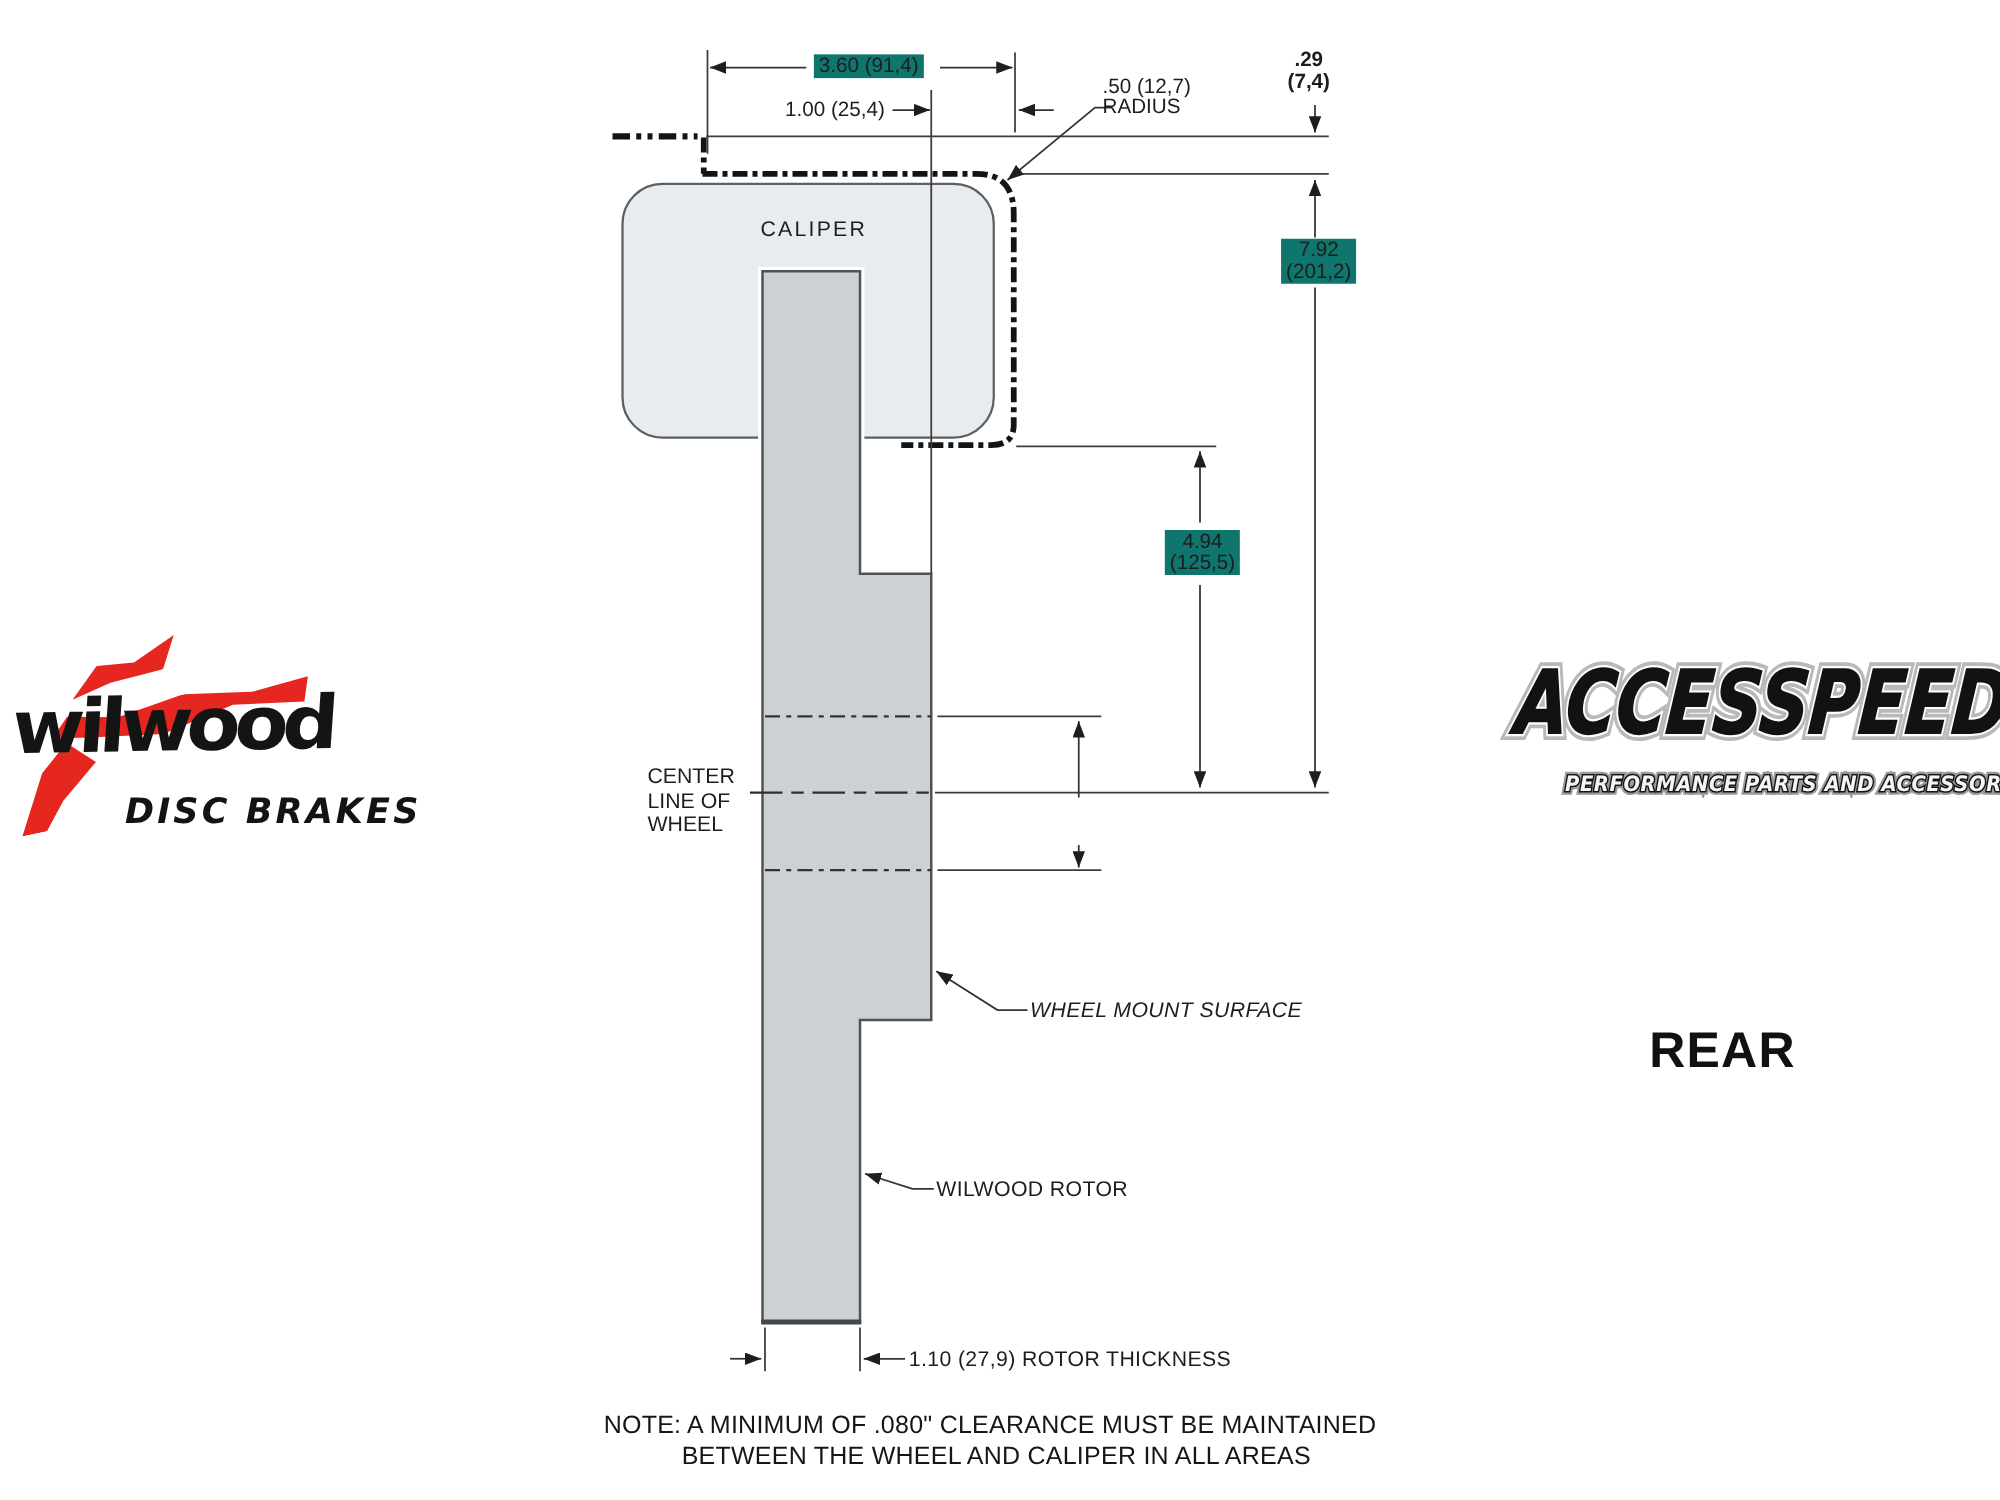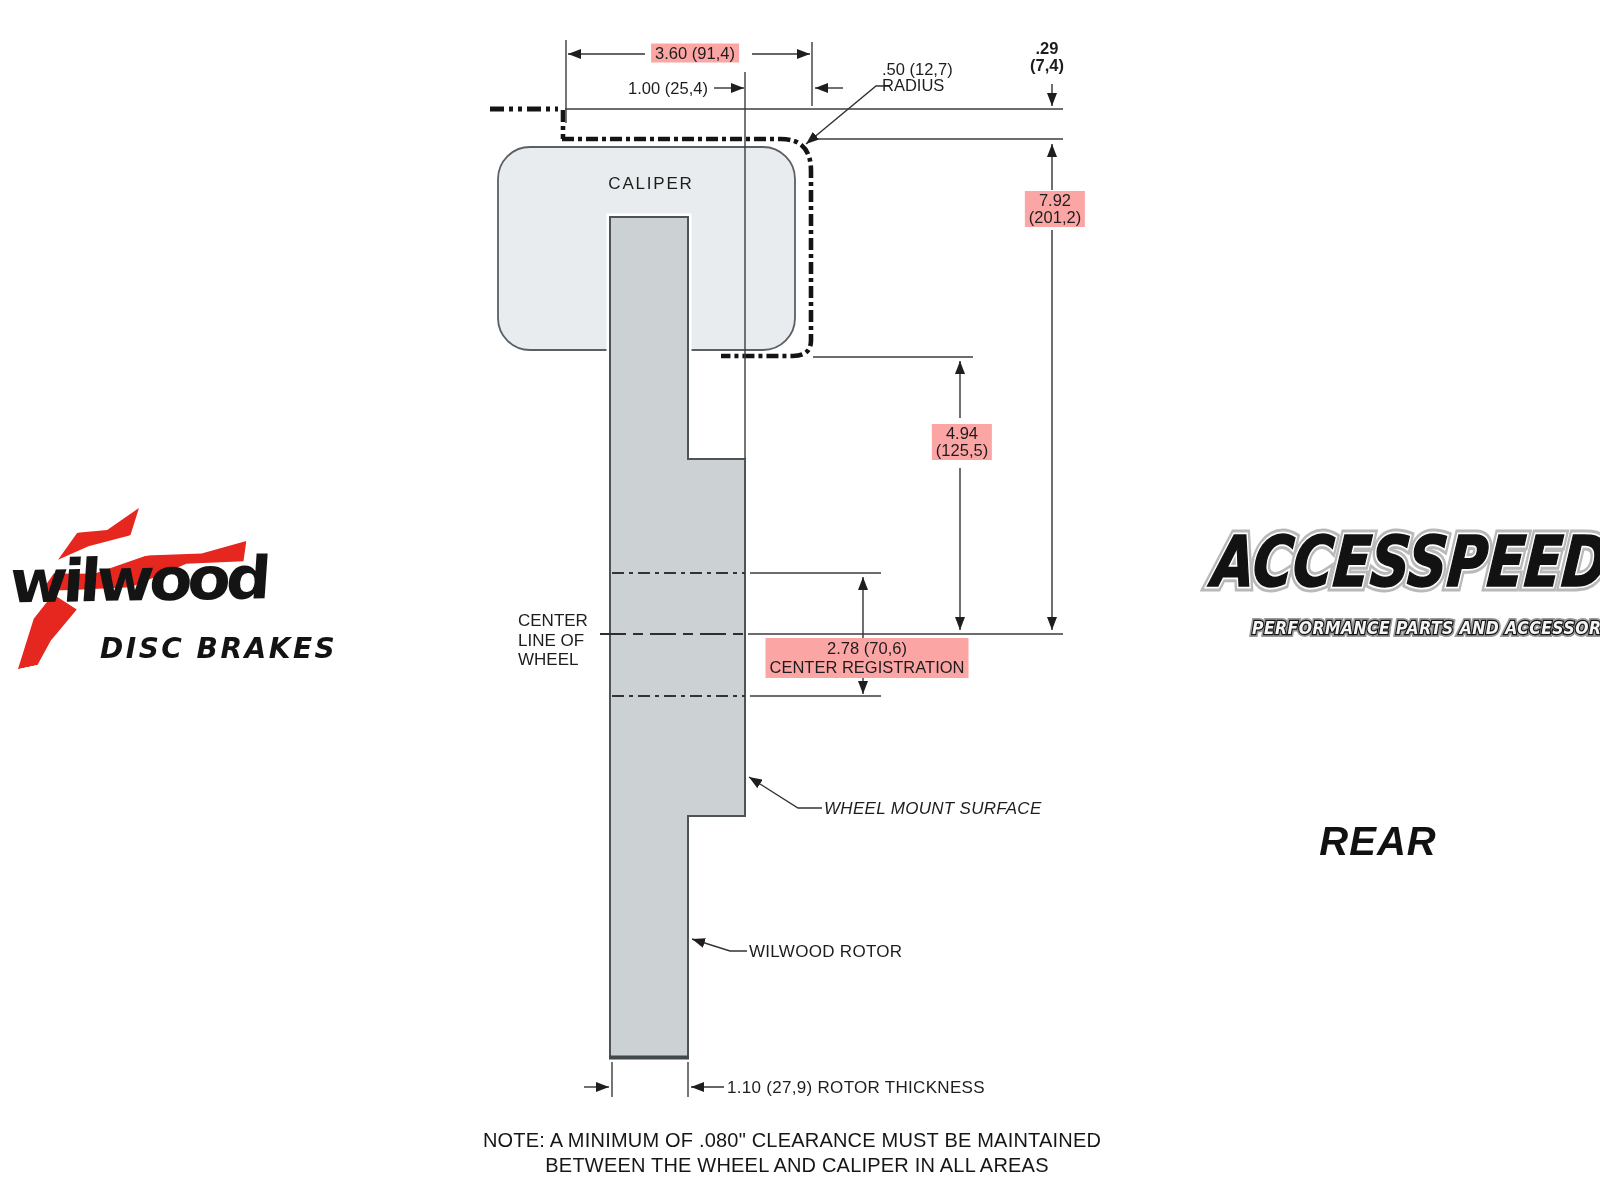--- a/index.html
+++ b/index.html
@@ -2,26 +2,26 @@
 <html><head>
 <meta charset="utf-8">
 <style>
   html,body{margin:0;padding:0;background:#ffffff;}
   .stage{position:relative;width:1600px;height:1200px;background:#ffffff;overflow:hidden;
          font-family:"Liberation Sans",sans-serif;color:#1d1d1d;}
   .lw{position:absolute;left:0;top:0;}
   .t{position:absolute;color:#1d1d1d;font-size:16.5px;line-height:17px;white-space:pre-line;}
   .ctr{transform:translate(-50%,-50%);text-align:center;}
   .vctr{transform:translate(0,-50%);white-space:nowrap;}
-  .bgw{background:#fca5a5;padding:1px 4px;}
+  .bgw{background:#0f766e;padding:1px 4px;}
   .lbl{font-size:17px;letter-spacing:.3px;}
   .caliper-lbl{font-size:17px;letter-spacing:1.8px;}
   .cl-lbl{line-height:19.5px;font-size:17px;}
   .note{font-size:20px;line-height:24px;color:#161616;letter-spacing:.2px;white-space:nowrap;}
-  .rear{font-size:40px;font-weight:700;letter-spacing:1px;color:#111;white-space:nowrap;font-style:italic;}
+  .rear{font-size:40px;font-weight:700;letter-spacing:1px;color:#111;white-space:nowrap;}
 
   
   .ww{position:absolute;left:12px;top:518px;width:315px;height:145px;}
   .ww .red{position:absolute;background:#e5271f;}
   .ww .band{left:28px;top:38px;width:210px;height:30px;transform:rotate(-10deg);
     clip-path:polygon(0 55%,7% 5%,26% 30%,52% 0,78% 25%,100% 10%,97% 75%,70% 50%,42% 95%,14% 70%);}
   .ww .band2{left:40px;top:6px;width:95px;height:24px;transform:rotate(-24deg);
     clip-path:polygon(0 70%,30% 0,60% 40%,100% 10%,80% 100%,35% 70%);}
   .ww .swoosh{left:-4px;top:76px;width:100px;height:66px;transform:rotate(-12deg);
     clip-path:polygon(2% 100%,28% 30%,52% 0,72% 30%,40% 68%,22% 100%);}
@@ -120,22 +120,20 @@
 
   <div class="t ctr" style="left:1047px;top:57px;font-weight:bold;">.29
 (7,4)</div>
 
   <div class="t ctr bgw" style="left:1055px;top:209px;">7.92
 (201,2)</div>
 
   <div class="t ctr bgw" style="left:962px;top:442px;">4.94
 (125,5)</div>
 
-  <div class="t ctr bgw" style="left:867px;top:658px;line-height:19px;">2.78 (70,6)
-CENTER REGISTRATION</div>
 
   <div class="t caliper-lbl ctr" style="left:651px;top:183px;">CALIPER</div>
 
   <div class="t cl-lbl" style="left:518px;top:611px;">CENTER
 LINE OF
 WHEEL</div>
 
   <div class="t lbl vctr" style="left:824px;top:808px;font-style:italic;">WHEEL MOUNT SURFACE</div>
 
   <div class="t lbl vctr" style="left:749px;top:951px;">WILWOOD ROTOR</div>

